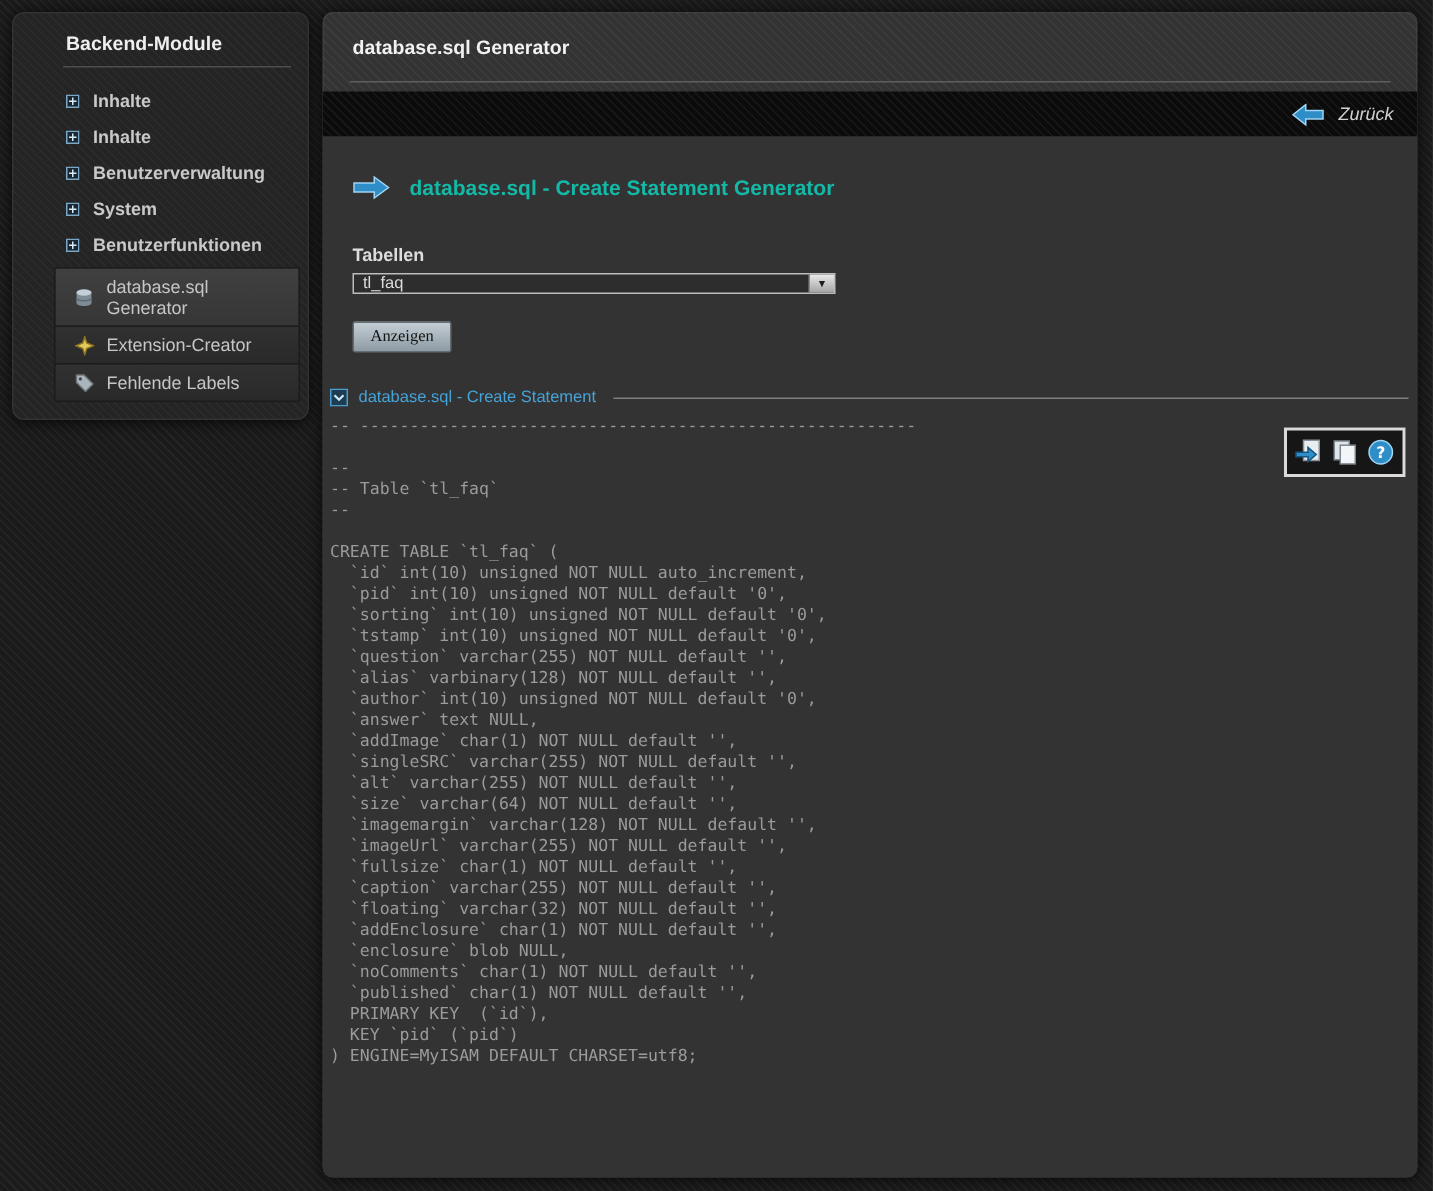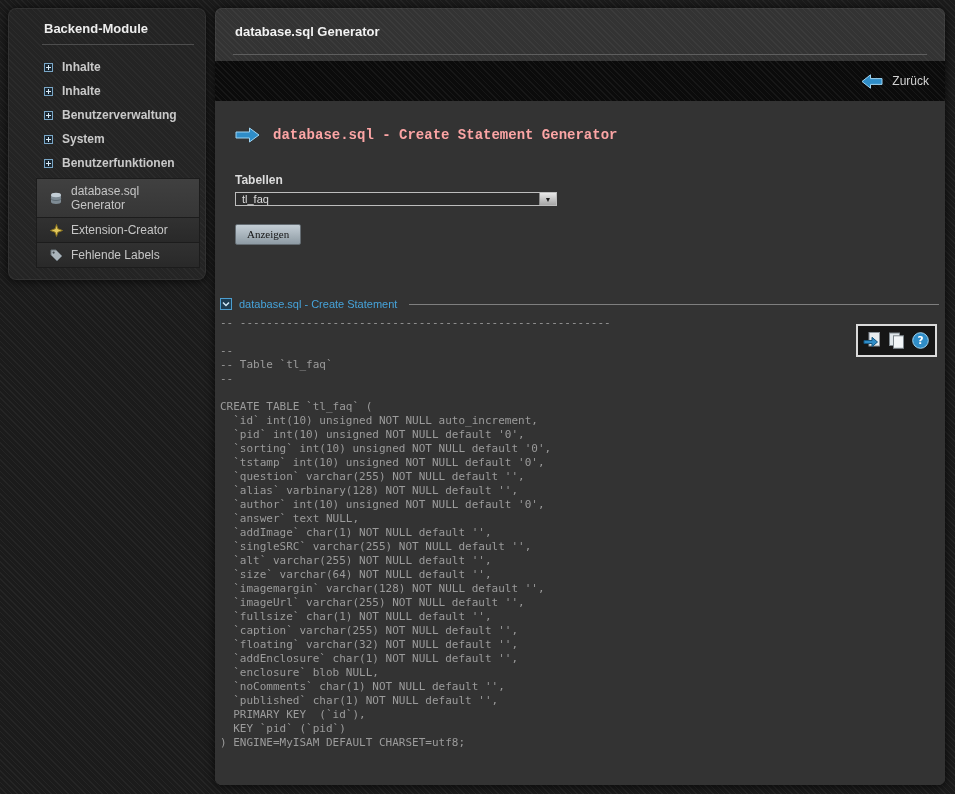--- a/index.html
+++ b/index.html
@@ -44,52 +44,52 @@
     box-shadow:0 1px 10px rgba(0,0,0,0.75), inset 0 0 0 1px #3d3d3d;
     overflow:hidden;
   }
   .main-top {
     background-image:repeating-linear-gradient(45deg, rgba(255,255,255,0.04) 0 1px, transparent 1px 4px);
     padding-bottom:6px;
   }
   .main-header-row { height:46px; display:flex; align-items:center; padding:0 20px; font-size:13px; font-weight:bold; color:#f2f2f2; }
   .main-header-divider { height:1px; background:#5e5e5e; margin:0 18px; }
   .back-bar {
-    height:40px;
+    height:30px;
     background-color:#0b0b0b;
     background-image:repeating-linear-gradient(45deg, rgba(255,255,255,0.05) 0 1px, transparent 1px 4px);
-    display:flex; align-items:center; justify-content:flex-end; gap:9px; padding:0 16px;
+    display:flex; align-items:center; justify-content:flex-end; gap:9px; padding:0 16px;font-style:italic;
   }
   .back-link { color:#d2d2d2; font-size:12px; text-decoration:none; cursor:pointer; }
 
   .content { background:#333333; height:694px; padding:18px 4px 0 5px; position:relative; }
 
   .headline { display:flex; align-items:center; gap:13px; margin:8px 0 30px 15px; }
-  .headline-text { color:#fca5a5; font-size:14px; font-weight:bold;font-family:Liberation Mono, monospace; }
+  .headline-text { color:#14b8a6; font-size:14px; font-weight:bold; }
 
   .form-label { margin-left:15px; font-size:12px; font-weight:bold; color:#dddddd; }
   .combobox {
     margin:5px 0 0 15px; width:322px; height:14px;
     background:#2d2d2d; border:1px solid #bdbdbd;
     display:flex; align-items:stretch; cursor:pointer;
   }
   .combobox-value { flex:1; display:flex; align-items:center; padding:0 6px; font-size:11px; color:#dddddd; }
   .combo-btn {
     width:17px; display:flex; align-items:center; justify-content:center;
     background:linear-gradient(#e9e9e9,#a5a5a5); border-left:1px solid #8a8a8a;
     font-size:7px; color:#1c1c1c;
   }
   .show-btn {
     margin:18px 0 0 15px; padding:3px 11px 4px;
     font-family:Liberation Serif, serif; font-size:11px; color:#141414;
     background:linear-gradient(#c4ced5,#8e9ba4);
     border:1px solid #646c72; border-radius:2px; cursor:pointer;
   }
 
-  .fieldset { margin-top:53px; position:relative; padding:0 0 0 0; }
+  .fieldset { margin-top:24px; position:relative; padding:0 0 0 0; }
   .legend { display:flex; align-items:center; gap:7px; padding-right:2px; }
   .legend .toggle { display:flex; flex:none; cursor:pointer; }
   .legend-text { color:#46a3da; font-size:11px; white-space:nowrap; cursor:pointer; }
   .legend-line { flex:1; height:1px; background:#7f7f7f; margin-left:5px; }
 
   .sql-pre {
     font-family:"DejaVu Sans Mono", monospace;
     font-size:11px; line-height:14px; color:#9b9b9b;
     margin-top:6px; white-space:pre;
   }

